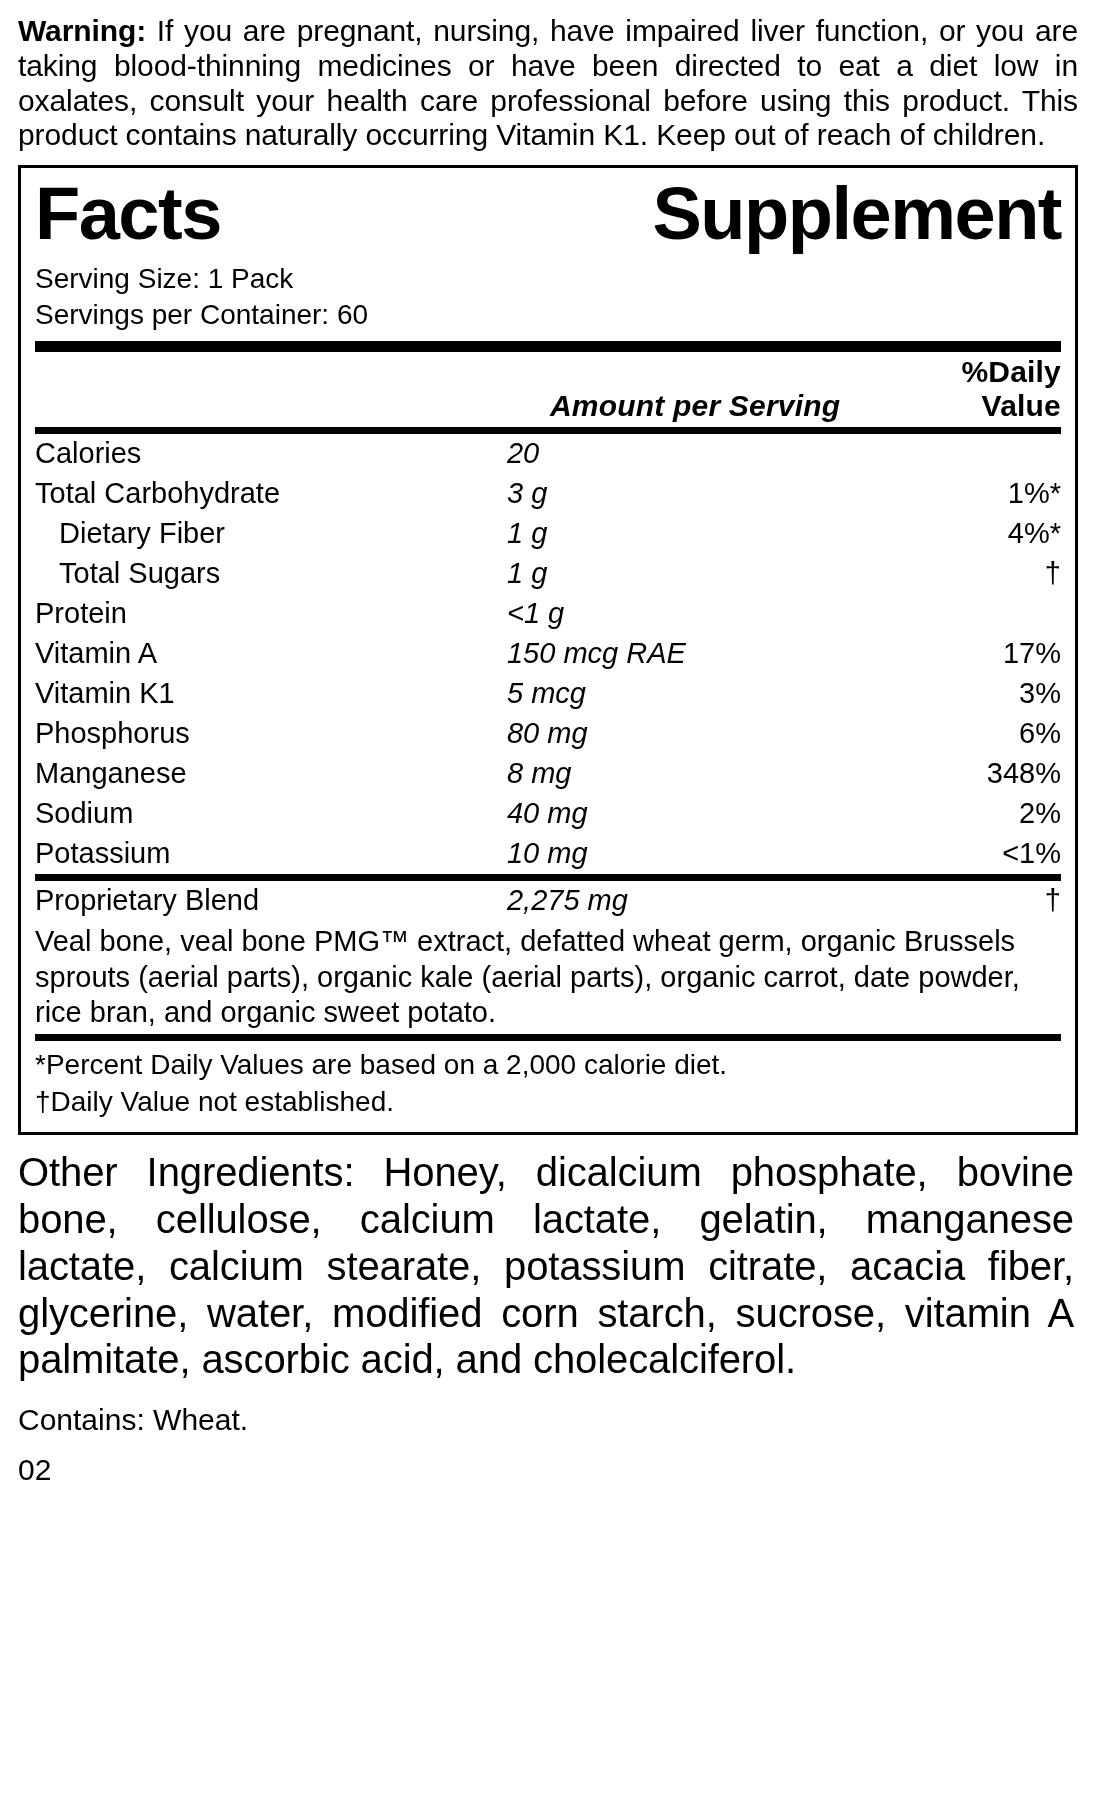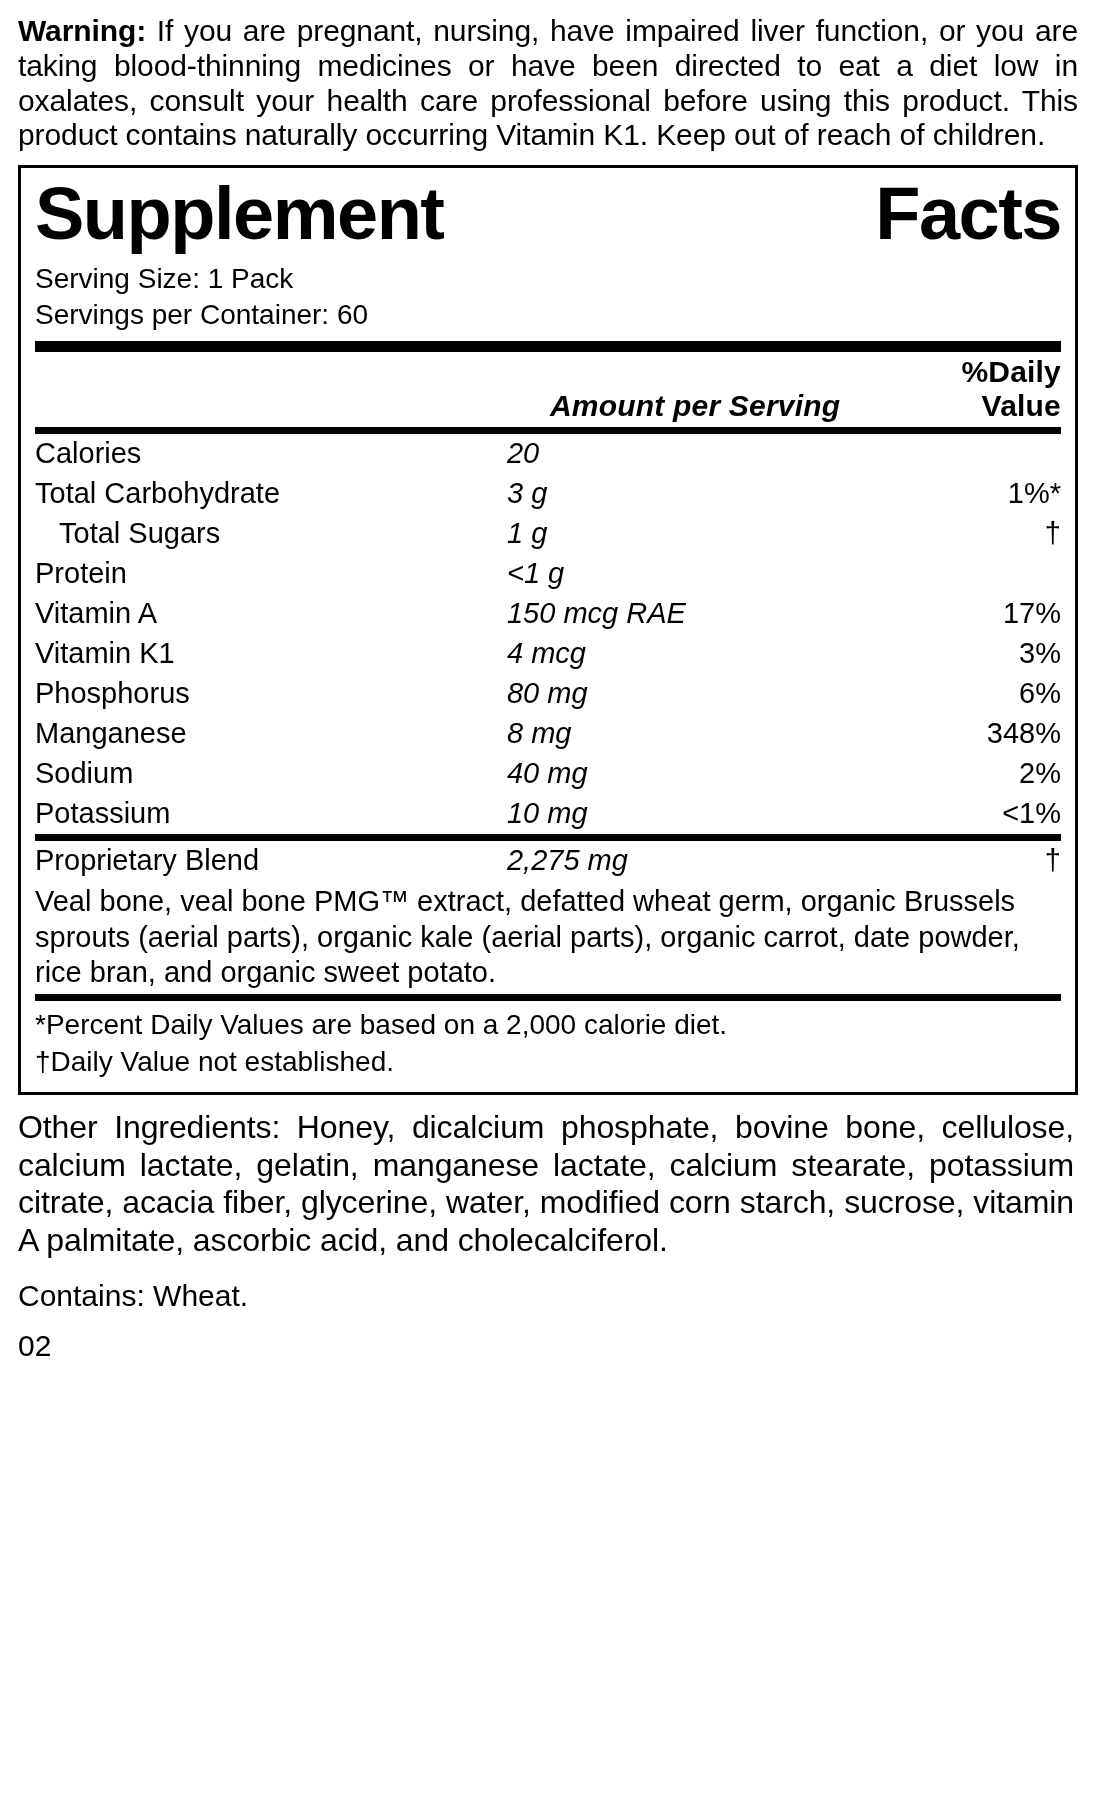--- a/index.html
+++ b/index.html
@@ -94,21 +94,21 @@
     padding-bottom: 6px;
   }
   .footnotes {
     font-size: 28px;
     line-height: 1.3;
     padding-top: 6px;
   }
 
   
   .other-ing {
-    font-size: 32px;
+    font-size: 40px;
     line-height: 1.17;
     text-align: justify;
     margin: 14px 4px 0 0;
     letter-spacing: -0.1px;
   }
   .contains {
     font-size: 30px;
     margin: 20px 0 0 0;
   }
   .pagenum {
@@ -119,22 +119,22 @@
 </head>
 <body>
 
 <div class="page">
 
   <p class="warning"><b>Warning:</b><span> If you are pregnant, nursing, have impaired liver function, or you are taking blood-thinning medicines or have been directed to eat a diet low in oxalates, consult your health care professional before using this product. This product contains naturally occurring Vitamin K1. Keep out of reach of children.</span></p>
 
   <div class="panel">
 
     <div class="sf-title">
+      <span>Facts</span>
       <span>Supplement</span>
-      <span>Facts</span>
     </div>
 
     <div class="serving-line">Serving Size: 1 Pack</div>
     <div class="serving-line">Servings per Container: 60</div>
 
     <div class="rule-thick"></div>
 
     <table class="sf">
       <tbody>
           <tr class="hdr-row no-line">
@@ -153,37 +153,42 @@
         <td class="col-name">Calories</td>
         <td class="col-amt">20</td>
         <td class="col-dv"></td>
       </tr>
       <tr class="row-line">
         <td class="col-name">Total Carbohydrate</td>
         <td class="col-amt">3 g</td>
         <td class="col-dv">1%*</td>
       </tr>
       <tr class="row-line">
+        <td class="col-name indent-1">Dietary Fiber</td>
+        <td class="col-amt">1 g</td>
+        <td class="col-dv">4%*</td>
+      </tr>
+      <tr class="row-line">
         <td class="col-name indent-1">Total Sugars</td>
         <td class="col-amt">1 g</td>
         <td class="col-dv">†</td>
       </tr>
       <tr class="row-line">
         <td class="col-name">Protein</td>
         <td class="col-amt">&lt;1 g</td>
         <td class="col-dv"></td>
       </tr>
       <tr class="row-line">
         <td class="col-name">Vitamin A</td>
         <td class="col-amt">150 mcg RAE</td>
         <td class="col-dv">17%</td>
       </tr>
       <tr class="row-line">
         <td class="col-name">Vitamin K1</td>
-        <td class="col-amt">4 mcg</td>
+        <td class="col-amt">5 mcg</td>
         <td class="col-dv">3%</td>
       </tr>
       <tr class="row-line">
         <td class="col-name">Phosphorus</td>
         <td class="col-amt">80 mg</td>
         <td class="col-dv">6%</td>
       </tr>
       <tr class="row-line">
         <td class="col-name">Manganese</td>
         <td class="col-amt">8 mg</td>

